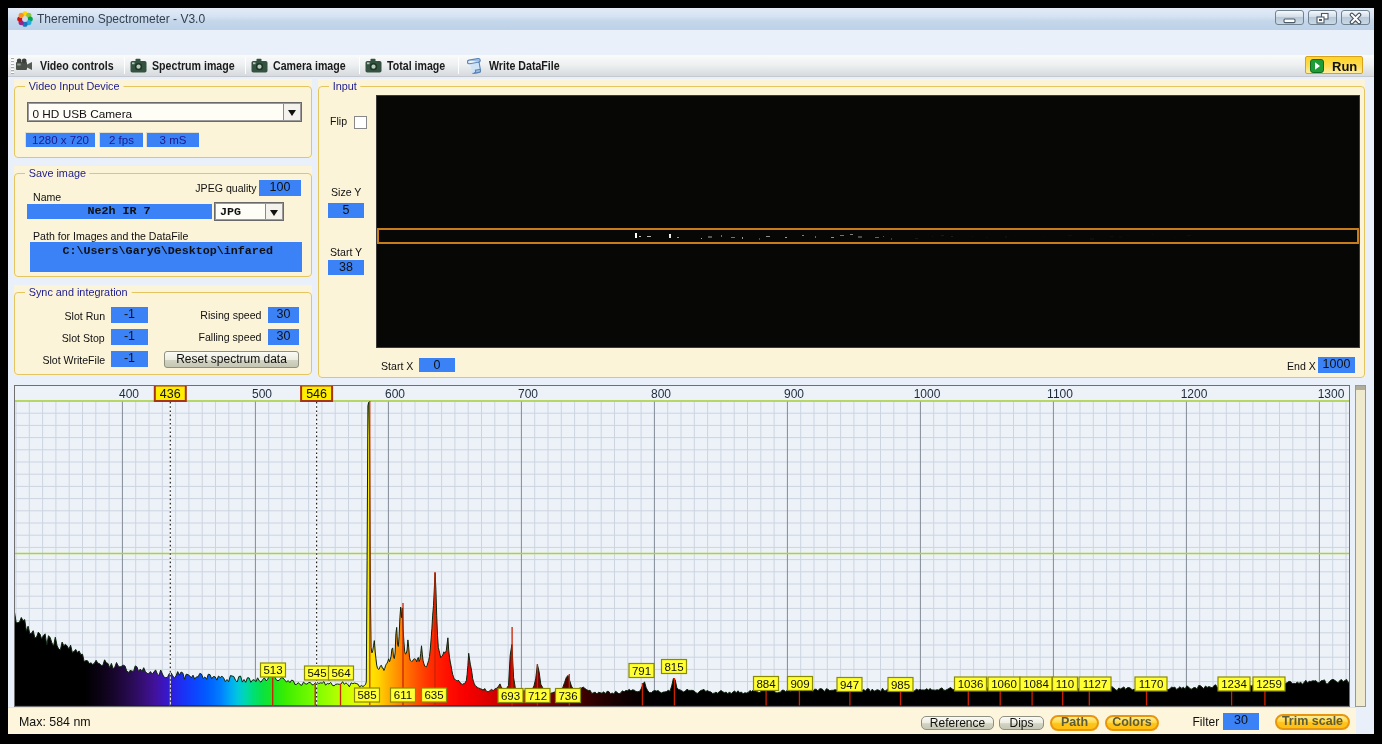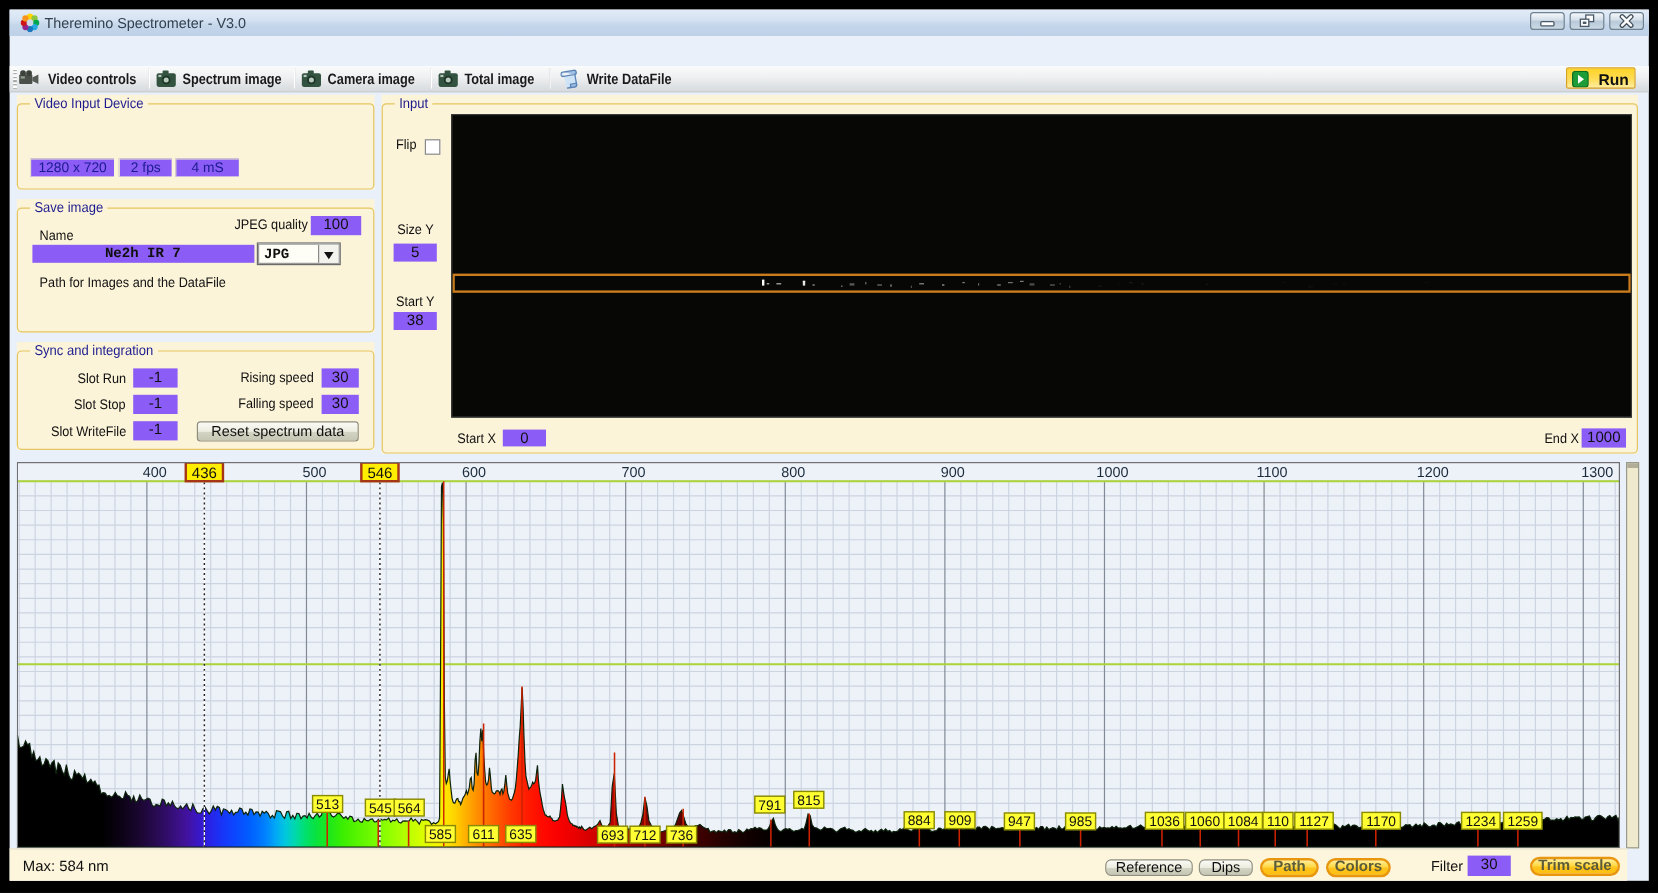--- a/index.html
+++ b/index.html
@@ -11,21 +11,21 @@
   background:linear-gradient(#f4f8fb,#d3dee8 45%,#b9c9d8 50%,#cbd9e5); color:#222; }
 .menubar { position:absolute; left:0; top:22px; width:1366px; height:24px; background:#ebebe7; border-bottom:1px solid #ffffff; }
 .menubar span { position:absolute; top:4px; font-size:13px; color:#101010; display:inline-block; transform:scaleX(.92); transform-origin:0 0; }
 .toolbar { position:absolute; left:0; top:47px; width:1366px; height:22px;
   background:linear-gradient(#fafbfb,#eef0f1 45%,#dfe2e5 80%,#d7dade); border-bottom:1px solid #c5c9cd; }
 .tbtxt { position:absolute; top:3.5px; font-size:12.5px; font-weight:700; color:#1a1a1a; display:inline-block; transform:scaleX(.85); transform-origin:0 0; white-space:nowrap; }
 .tsep { position:absolute; top:2px; width:1px; height:17px; background:#b0b4b8; border-right:1px solid #fff; }
 .grp { position:absolute; background:#fcf4d9; }
 .grpb { position:absolute; left:0; right:0; top:7px; bottom:0; border:1px solid #e5c55f; border-radius:4px; }
 .grpt { position:absolute; top:0px; left:11px; padding:0 4px; background:#fcf4d9; font-size:11.8px; color:#1b1b8e; z-index:2; display:inline-block; transform:scaleX(.92); transform-origin:0 0; white-space:nowrap; }
-.vbox { position:absolute; background:#8b5cf6; font-size:12.5px; color:#101010; text-align:center; line-height:15px; }
+.vbox { position:absolute; background:#3b82f6; font-size:12.5px; color:#101010; text-align:center; line-height:15px; }
 .lbl { position:absolute; font-size:11.5px; color:#101010; white-space:nowrap; display:inline-block; transform:scaleX(.92); transform-origin:0 0; }
 .rlbl { position:absolute; font-size:11.5px; color:#101010; white-space:nowrap; display:inline-block; transform:scaleX(.92); transform-origin:100% 0; text-align:right; }
 .blbl { position:absolute; font-size:12.4px; color:#101010; white-space:nowrap; }
 .combo { position:absolute; background:#fffef6; border:1px solid #6a6a6a; box-shadow:inset 0 0 0 1px #9a9a9a; }
 .cbarrow { position:absolute; right:1px; top:1px; bottom:1px; width:17px; background:#f4f2ec; border-left:1px solid #8a8a8a; }
 .cbarrow:after { content:""; position:absolute; left:4px; top:6px; border:4px solid transparent; border-top:6px solid #111; }
 .gray-btn { position:absolute; background:linear-gradient(#fbfbf7,#ececdf 50%,#d4d4c4 55%,#c6c6b4);
   border:1px solid #8f8f82; border-radius:5px; font-size:12px; color:#101010; text-align:center; }
 .yel-btn { position:absolute; background:linear-gradient(#ffee9a,#ffd944 45%,#fec41d 55%,#febf0f);
   border:2px solid #e8960e; border-radius:8px; font-size:12.5px; font-weight:700; color:#5d5c3a; text-align:center; }
@@ -126,38 +126,45 @@
         <rect x="0.5" y="0.5" width="13" height="13" rx="2.5" fill="#1e9c37" stroke="#0d6e22"></rect>
         <path d="M5 3.2l5 3.8-5 3.8z" fill="#fff"></path>
       </svg>
       <span class="abs" style="left:26px;top:2px;font-size:13px;font-weight:700;color:#101010">Run</span>
     </div>
   </div>
 
   <div class="grp" style="left:6px;top:71px;width:298px;height:79px">
     <div class="grpb"></div>
       <span class="grpt">Video Input Device</span>
+    <div class="combo" style="left:12.5px;top:23px;width:275px;height:20px">
+      <span class="abs" style="left:5px;top:3.5px;font-size:11.8px;color:#101010">0 HD USB Camera</span>
+      <div class="cbarrow"></div>
+    </div>
     <div class="vbox" style="left:11px;top:52.5px;width:70px;height:15px;border-top:1px solid #e2ddc8;border-left:1px solid #e2ddc8;color:#1b1b8e;font-size:11.5px;line-height:14px">1280 x 720</div>
     <div class="vbox" style="left:85px;top:52.5px;width:44px;height:15px;border-top:1px solid #e2ddc8;border-left:1px solid #e2ddc8;color:#1b1b8e;font-size:11.5px;line-height:14px">2 fps</div>
-    <div class="vbox" style="left:132px;top:52.5px;width:53px;height:15px;border-top:1px solid #e2ddc8;border-left:1px solid #e2ddc8;color:#1b1b8e;font-size:11.5px;line-height:14px">4 mS</div>
+    <div class="vbox" style="left:132px;top:52.5px;width:53px;height:15px;border-top:1px solid #e2ddc8;border-left:1px solid #e2ddc8;color:#1b1b8e;font-size:11.5px;line-height:14px">3 mS</div>
   </div>
 
   <div class="grp" style="left:6px;top:158px;width:298px;height:111px">
     <div class="grpb"></div>
       <span class="grpt">Save image</span>
     <span class="rlbl" style="right:56px;top:16px">JPEG quality</span>
     <div class="vbox" style="left:245px;top:14px;width:42px;height:16px">100</div>
     <span class="lbl" style="left:19px;top:25px">Name</span>
     <div class="vbox" style="left:12.5px;top:37.5px;width:185px;height:15px;font-family:'Liberation Mono',monospace;font-size:11.7px;font-weight:700">Ne2h IR 7</div>
     <span class="lbl" style="left:201px;top:38px;font-weight:700">.</span>
     <div class="combo" style="left:200px;top:35.5px;width:70px;height:19px">
       <span class="abs" style="left:5px;top:2px;font-size:11.7px;font-family:'Liberation Mono',monospace;font-weight:700;color:#101010">JPG</span>
       <div class="cbarrow"></div>
     </div>
     <span class="lbl" style="left:19px;top:64px">Path for Images and the DataFile</span>
+    <div class="vbox" style="left:15.5px;top:75.5px;width:272px;height:30.5px;text-align:left">
+      <span class="abs" style="left:33px;top:2px;font-family:'Liberation Mono',monospace;font-size:11.7px;font-weight:700;white-space:pre">C:\Users\GaryG\Desktop\infared</span>
+    </div>
   </div>
 
   <div class="grp" style="left:6px;top:277px;width:298px;height:90px">
     <div class="grpb"></div>
       <span class="grpt">Sync and integration</span>
     <span class="rlbl" style="right:207px;top:25px">Slot Run</span>
     <div class="vbox" style="left:97px;top:22px;width:37px;height:16px">-1</div>
     <span class="rlbl" style="right:207px;top:46.5px">Slot Stop</span>
     <div class="vbox" style="left:97px;top:43.5px;width:37px;height:16px">-1</div>
     <span class="rlbl" style="right:207px;top:69px">Slot WriteFile</span>

